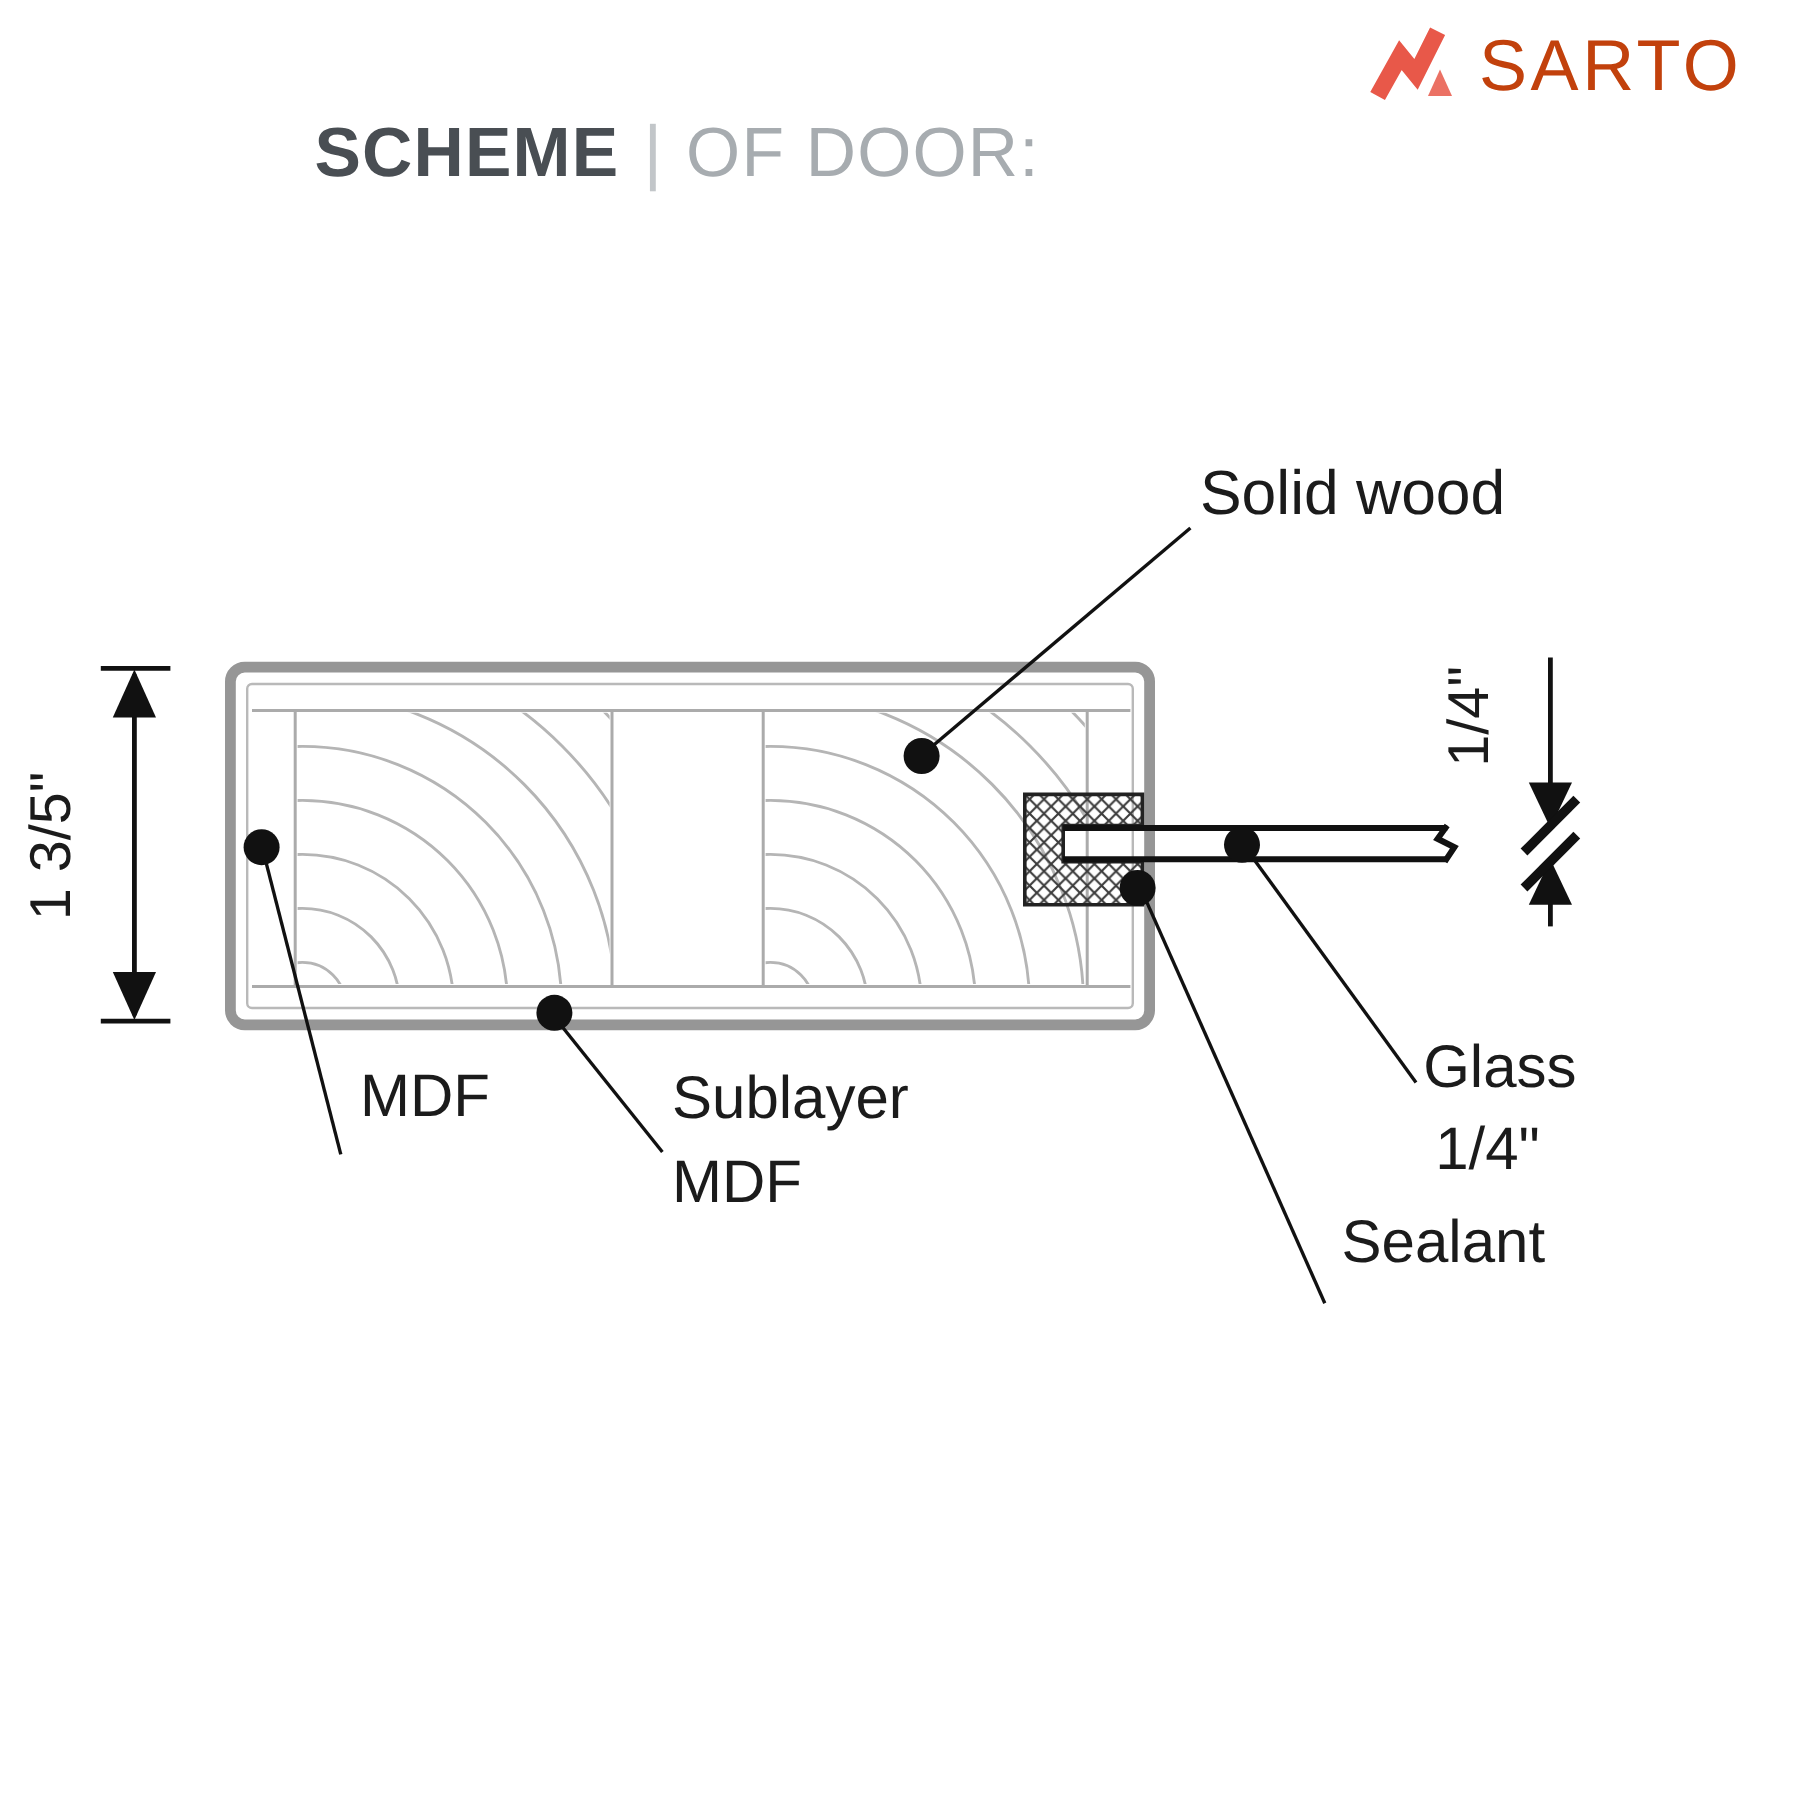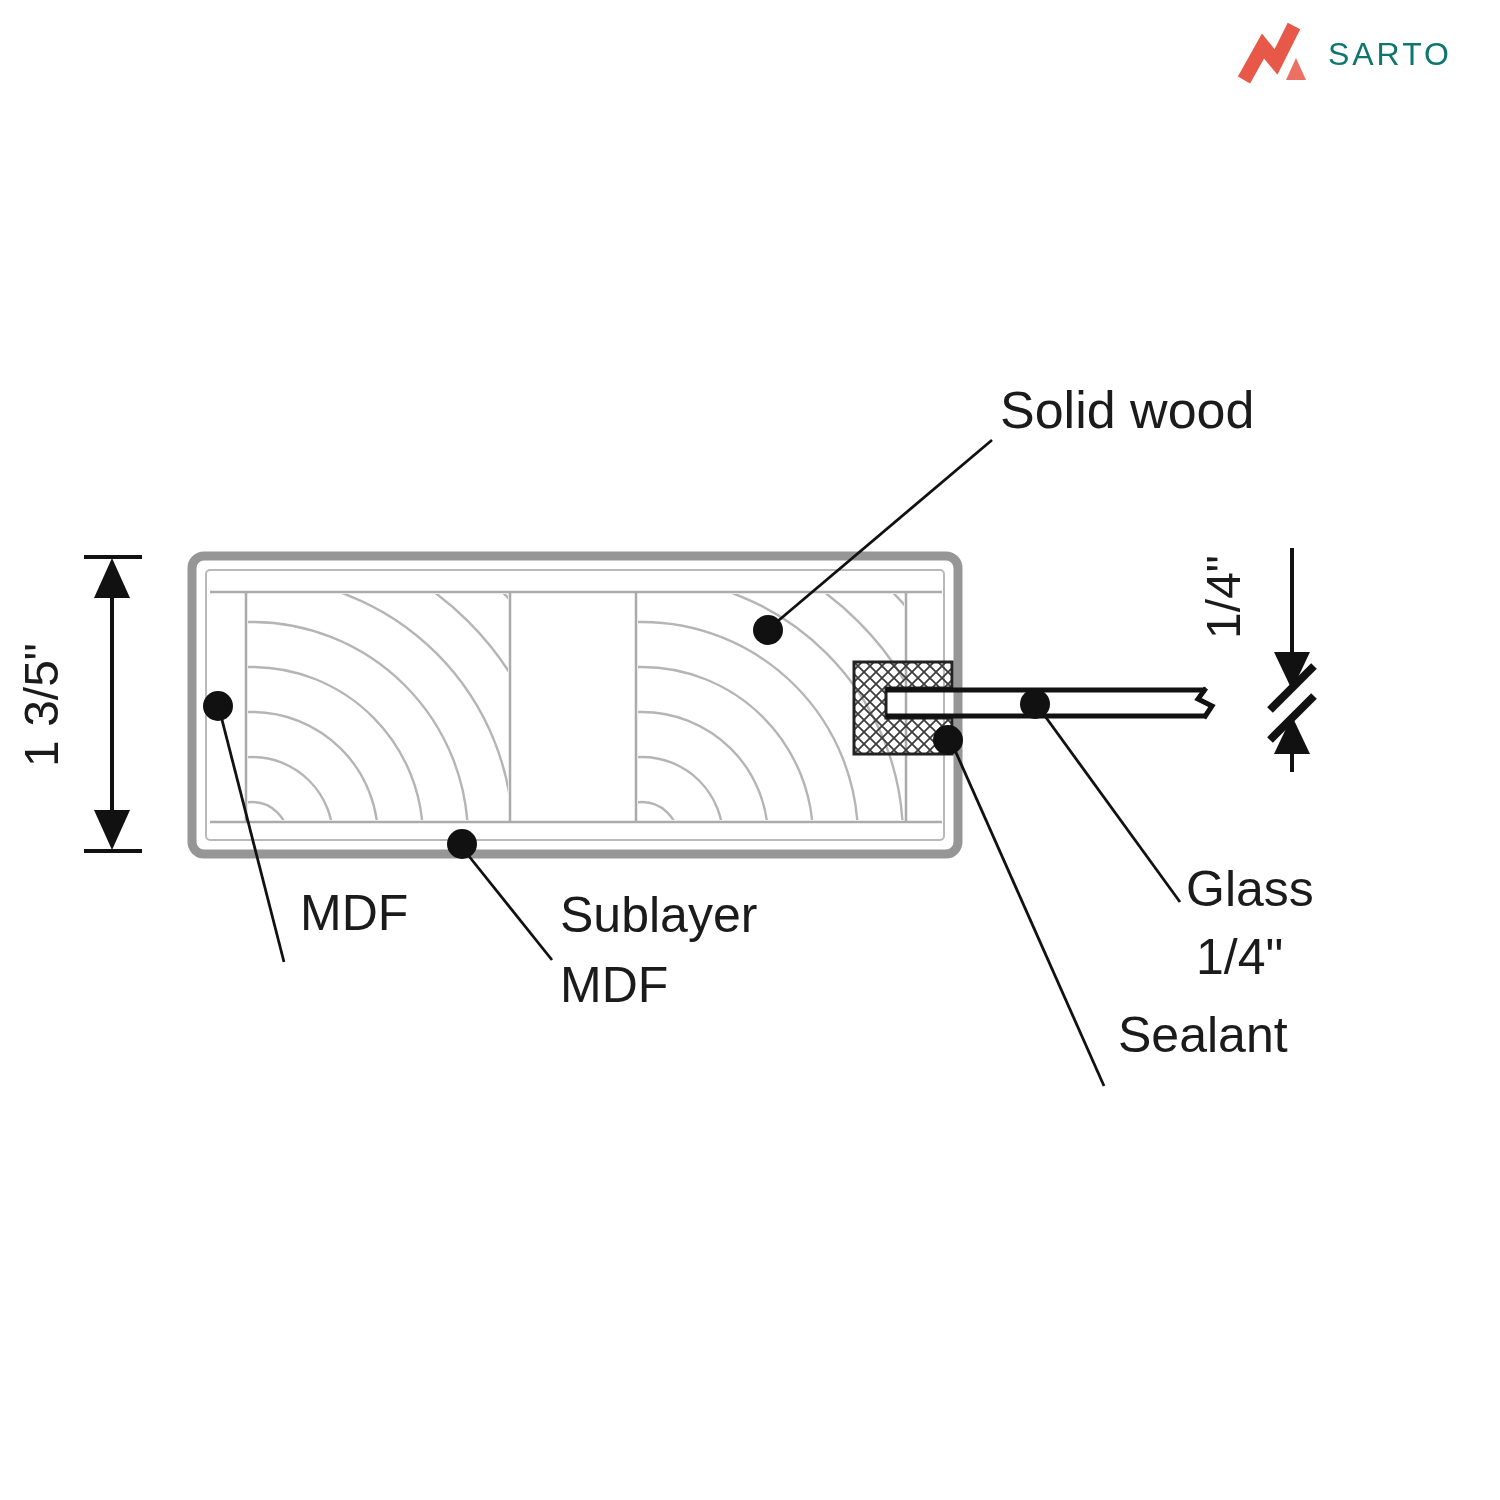--- a/index.html
+++ b/index.html
@@ -5,33 +5,38 @@
   html,body{margin:0;padding:0;background:#fff;}
   .page{position:relative;width:1500px;height:1500px;background:#fff;overflow:hidden;
         font-family:"Liberation Sans",sans-serif;}
   
   .header{position:absolute;left:262px;top:92px;display:flex;align-items:baseline;}
   .title-main{font-size:58px;font-weight:700;color:#494e53;letter-spacing:1px;}
   .title-sep{font-size:60px;font-weight:400;color:#c2c6c9;margin:0 20px;}
   .title-sub{font-size:58px;font-weight:400;color:#a7acb0;letter-spacing:1px;}
   
   .logo{position:absolute;top:14px;right:48px;display:flex;align-items:center;gap:14px;}
-  .logo-text{font-size:32px;color:#0f766e;letter-spacing:3px;font-weight:400;}
+  .logo-text{font-size:60px;color:#c2410c;letter-spacing:3px;font-weight:400;}
   
   .diagram{position:absolute;left:0;top:0;}
   svg text{font-family:"Liberation Sans",sans-serif;fill:#1b1b1b;}
   .lbl{font-size:50px;}
   .lbl-big{font-size:52px;}
   .dim{font-size:48px;}
 </style>
 </head>
 <body>
 
 <div class="page">
 
+  <div class="header">
+    <span class="title-main">SCHEME</span>
+    <span class="title-sep">|</span>
+    <span class="title-sub">OF DOOR:</span>
+  </div>
 
   <div class="logo">
     <svg width="80" height="80" viewBox="0 0 80 80">
       <polyline points="10,66 29,32 42,48 60,12" fill="none" stroke="#e85849" stroke-width="14" stroke-linejoin="miter"></polyline>
       <polygon points="52,66 62,44 72,66" fill="#e85849" opacity="0.85"></polygon>
     </svg>
     <span class="logo-text">SARTO</span>
   </div>
 
   <svg class="diagram" width="1500" height="1500" viewBox="0 0 1500 1500">

